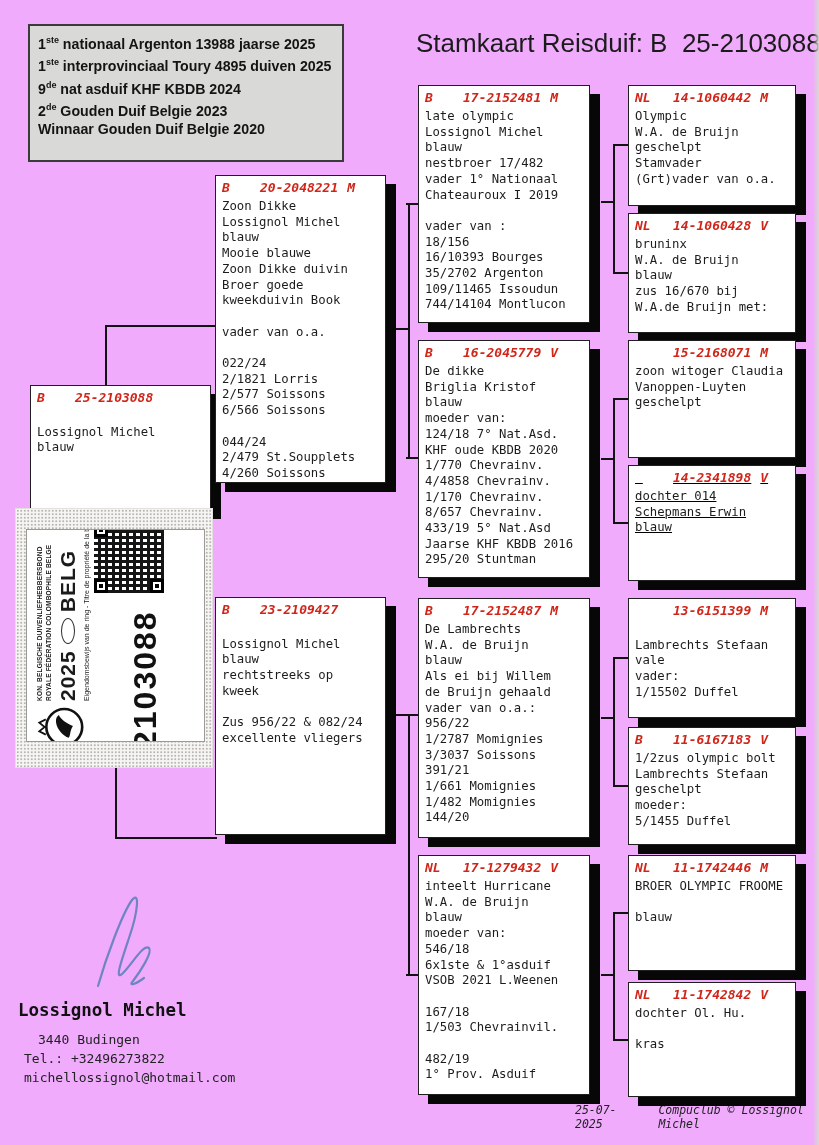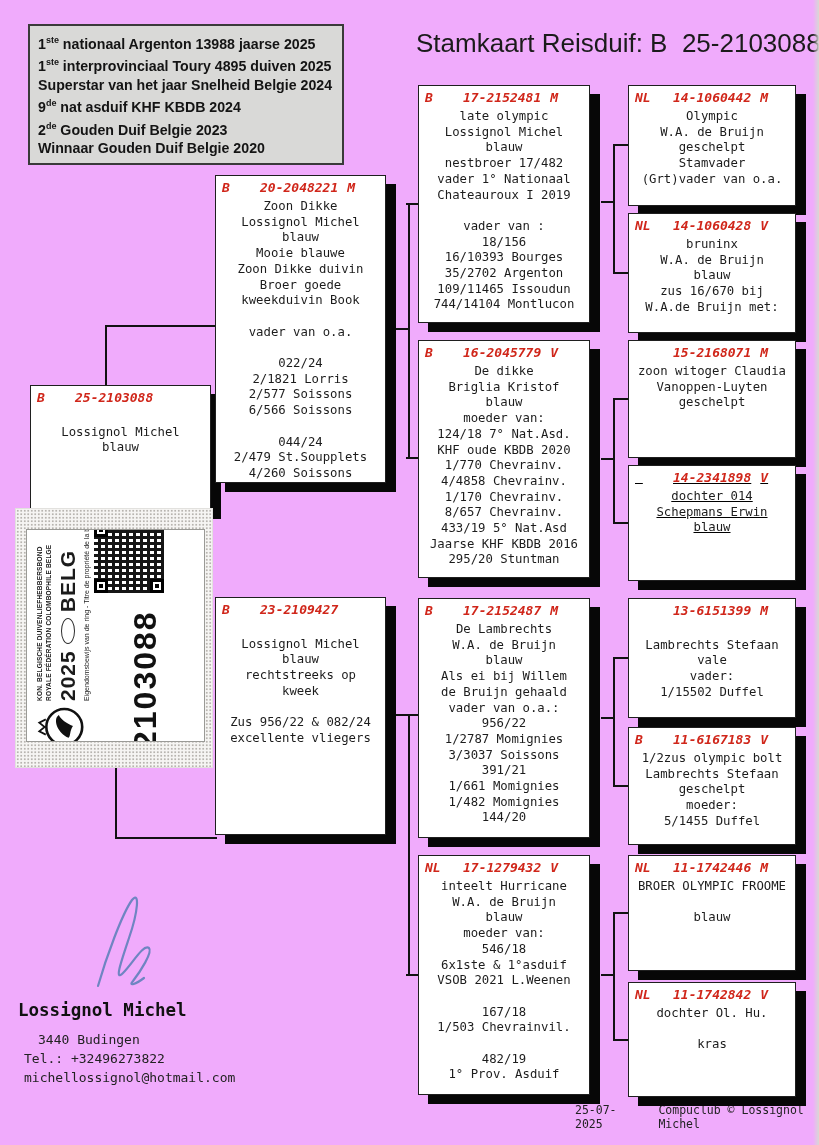--- a/index.html
+++ b/index.html
@@ -20,21 +20,21 @@
         font-size:26px;color:#1b1b1b;white-space:pre;}
 
   
   .pbox{position:absolute;background:#fff;border:1.4px solid #1f1f1f;
         box-shadow:10px 9px 0 #070707;box-sizing:border-box;padding:4px 6px 0 6px;overflow:hidden;z-index:2;}
   .pbox-header{display:flex;align-items:baseline;font-weight:bold;font-style:italic;
         font-size:13px;color:#d0261a;white-space:pre;margin-bottom:4px;}
   .pbox-country{min-width:26px;}
   .pbox-ring{margin-left:12px;}
   .pbox-sex{margin-left:9px;}
-  .pbox-body{font-size:12.3px;line-height:15.7px;color:#1c1c1c;white-space:pre;text-align:center;}
+  .pbox-body{font-size:12.3px;line-height:15.7px;color:#1c1c1c;white-space:pre;}
 
   
   .conn{position:absolute;background:#121212;z-index:1;}
 
   
   .sticker{position:absolute;left:15px;top:508px;width:196px;height:258px;z-index:3;
         background-color:#f6f5f3;background-image:radial-gradient(#b7b4af 0.8px,rgba(0,0,0,0) 0.9px);
         background-size:3.5px 3.5px;border:1px solid #e2e1de;}
   .ring-card{position:absolute;left:10px;right:7px;top:20px;bottom:25px;background:#fff;
         border:1px solid #9a9a96;overflow:hidden;}
@@ -60,31 +60,30 @@
   .qr .f1{left:0;top:0;} .qr .f2{right:0;top:0;} .qr .f3{left:0;bottom:0;}
 
   
   .signature{position:absolute;left:86px;top:886px;width:84px;height:112px;z-index:4;}
   .owner-name{position:absolute;left:18px;top:1000px;font-size:17.5px;font-weight:bold;color:#111;}
   .owner-lines{position:absolute;left:24px;top:1030px;font-size:13px;line-height:19px;color:#222;}
   .owner-lines div:first-child{padding-left:14px;}
 
   
   .footer{position:absolute;left:575px;top:1103px;display:flex;gap:26px;
-        font-size:11.5px;color:#222;}
+        font-size:11.5px;font-style:italic;color:#222;}
 </style>
 </head>
 <body>
 
 <div class="page">
 
   <div class="ach-box" id="ach-box">
       <div class="ach-line"><span>1</span><sup>ste</sup> nationaal Argenton 13988 jaarse 2025</div>
       <div class="ach-line"><span>1</span><sup>ste</sup> interprovinciaal Toury 4895 duiven 2025</div>
-      <div class="ach-line">Superstar van het jaar Snelheid Belgie 2024</div>
       <div class="ach-line"><span>9</span><sup>de</sup> nat asduif KHF KBDB 2024</div>
       <div class="ach-line"><span>2</span><sup>de</sup> Gouden Duif Belgie 2023</div>
       <div class="ach-line">Winnaar Gouden Duif Belgie 2020</div>
     </div>
 
   <div class="title">Stamkaart Reisduif: B  25-2103088</div>
 
   <div id="connectors">
       <div class="conn" style="left: 105px; top: 325px; width: 110px; height: 2px;"></div>
       <div class="conn" style="left: 115px; top: 837px; width: 102px; height: 2px;"></div>

